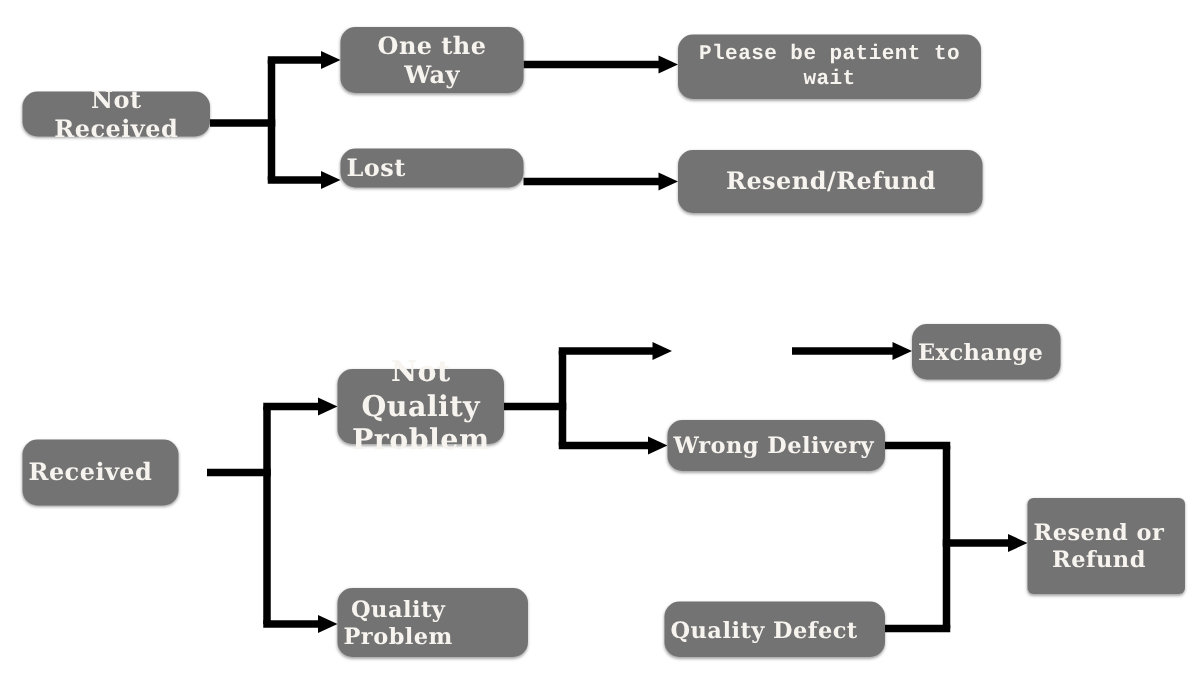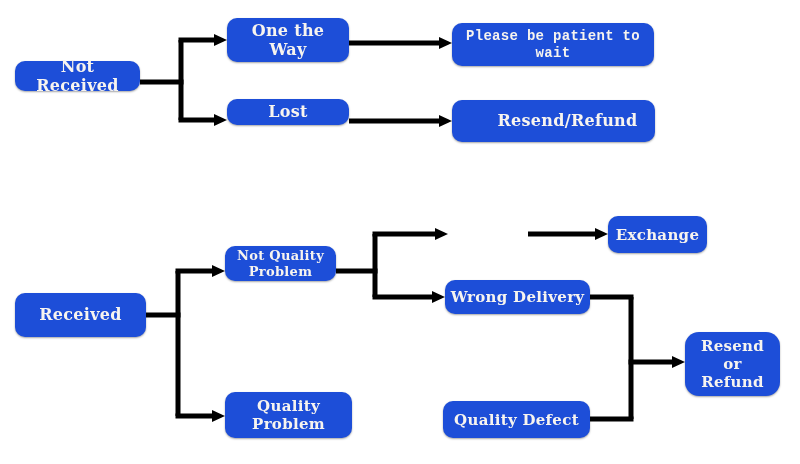--- a/index.html
+++ b/index.html
@@ -20,50 +20,49 @@
     stroke: #000000;
     stroke-width: 5;
     fill: none;
   }
   .connector-layer polygon {
     fill: #000000;
     stroke: none;
   }
   .node {
     position: absolute;
-    background: #1d4ed8;
+    background: #737373;
     color: #f7f4ef;
     border-radius: 10px;
     display: flex;
     align-items: center;
-    justify-content: center;
     text-align: center;
     font-weight: 700;
     box-sizing: border-box;
     box-shadow: 0 1px 2px rgba(0,0,0,0.35);
   }
   .node-label {
     white-space: pre-line;
     line-height: 1.2;
     letter-spacing: 0.3px;
     padding: 0 4px;
   }
   #n-not-received     { left: 15px;  top: 61px;  width: 125px; height: 30px; font-size: 16px; }
   #n-one-the-way      { left: 227px; top: 18px;  width: 122px; height: 44px; font-size: 16px; }
   #n-lost             { left: 227px; top: 99px;  width: 122px; height: 26px; font-size: 16px; }
   #n-please           { left: 452px; top: 23px;  width: 202px; height: 43px; font-size: 14px; font-family: Liberation Mono, monospace; }
   #n-resend-refund    { left: 452px; top: 100px; width: 203px; height: 42px; font-size: 16px; padding-left: 28px; }
-  #n-received         { left: 15px;  top: 293px; width: 131px; height: 44px; font-size: 16px; }
-  #n-not-quality      { left: 225px; top: 246px; width: 111px; height: 35px; font-size: 13px; }
+  #n-received         { left: 15px;  top: 293px; width: 104px; height: 44px; font-size: 16px; }
+  #n-not-quality      { left: 225px; top: 246px; width: 111px; height: 50px; font-size: 19px; }
   #n-quality-problem  { left: 225px; top: 392px; width: 127px; height: 46px; font-size: 15px; }
   #n-not-fit          { left: 448px; top: 217px; width: 80px;  height: 36px; font-size: 14px; }
   #n-exchange         { left: 608px; top: 216px; width: 99px;  height: 37px; font-size: 15px; }
   #n-wrong-delivery   { left: 445px; top: 280px; width: 145px; height: 34px; font-size: 15px; }
   #n-quality-defect   { left: 443px; top: 401px; width: 147px; height: 37px; font-size: 15px; }
-  #n-resend-or-refund { left: 685px; top: 332px; width: 95px; height: 64px; font-size: 15px; border-radius: 14px; }
+  #n-resend-or-refund { left: 685px; top: 332px; width: 105px; height: 64px; font-size: 15px; border-radius: 4px; }
 </style>
 </head>
 <body>
 
 <div class="canvas">
 
   <svg class="connector-layer" viewBox="0 0 800 464" aria-hidden="true">
     <g>
       <path d="M140,82 H183.5"></path>
       <path d="M181,40 V120"></path>

